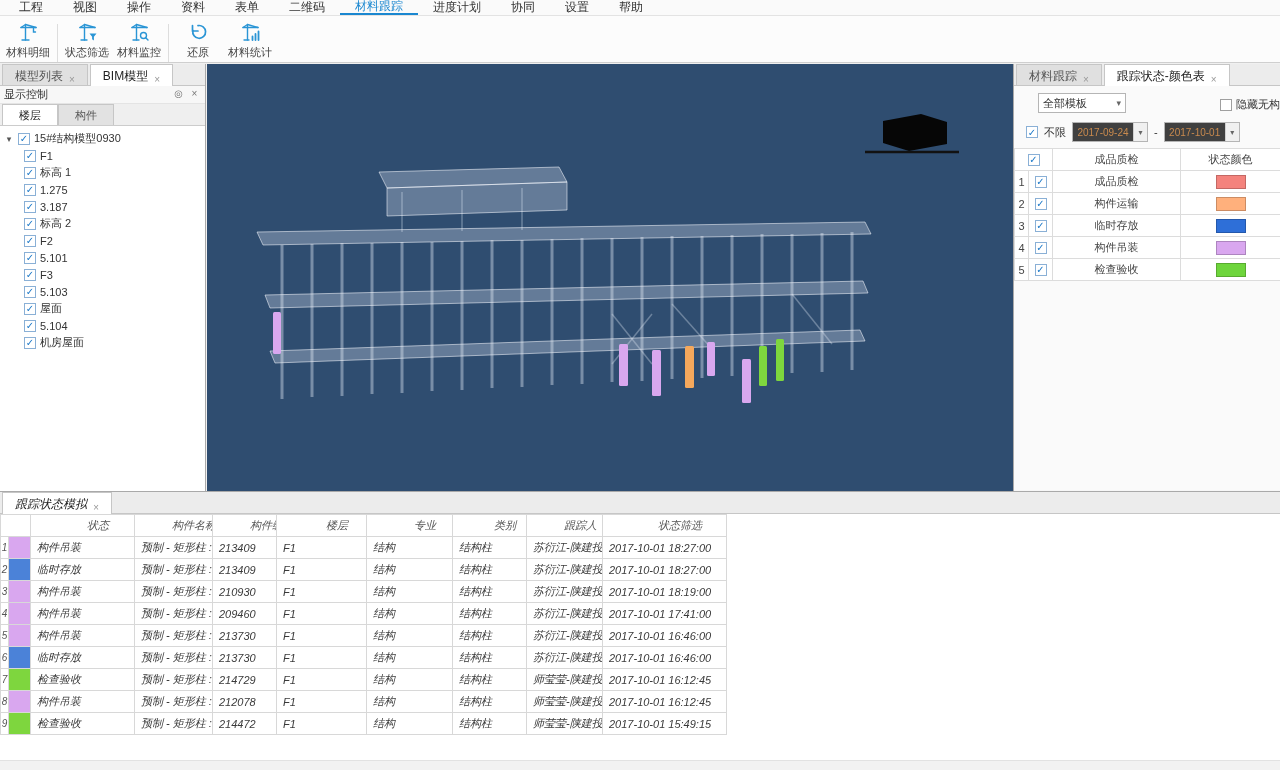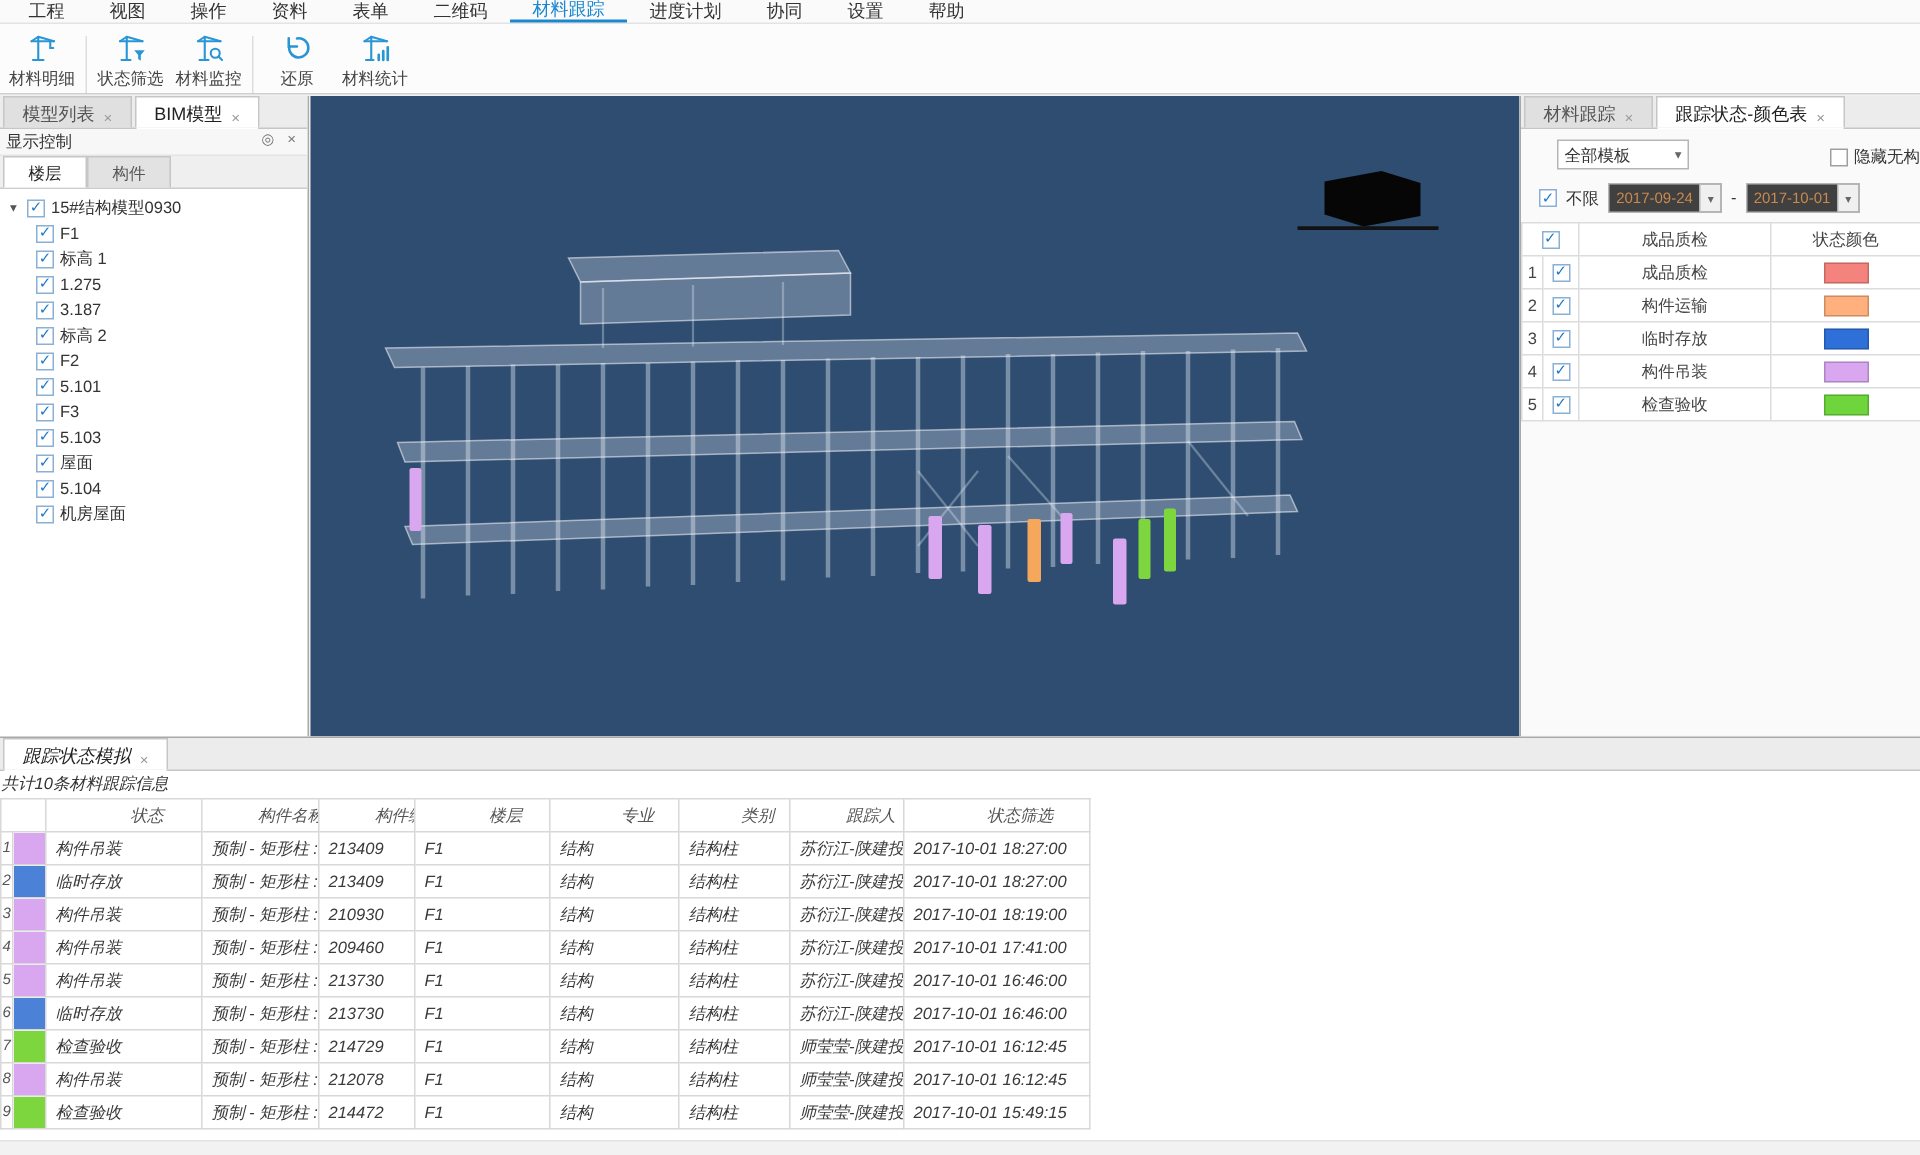--- a/index.html
+++ b/index.html
@@ -479,21 +479,20 @@
   </div>
 </div>
 
 <div id="bottom-panel">
   <div class="panel-tabs">
     <div class="ptab active">
       <span>跟踪状态模拟</span>
       <span class="tab-close">×</span>
     </div>
   </div>
-  <div class="summary">共计10条材料跟踪信息</div>
   <table id="bottom-table">
     <colgroup>
       <col style="width:8px">
         <col style="width:22px">
         <col style="width:104px">
         <col style="width:78px">
       <col style="width:64px">
         <col style="width:90px">
         <col style="width:86px">
         <col style="width:74px">

